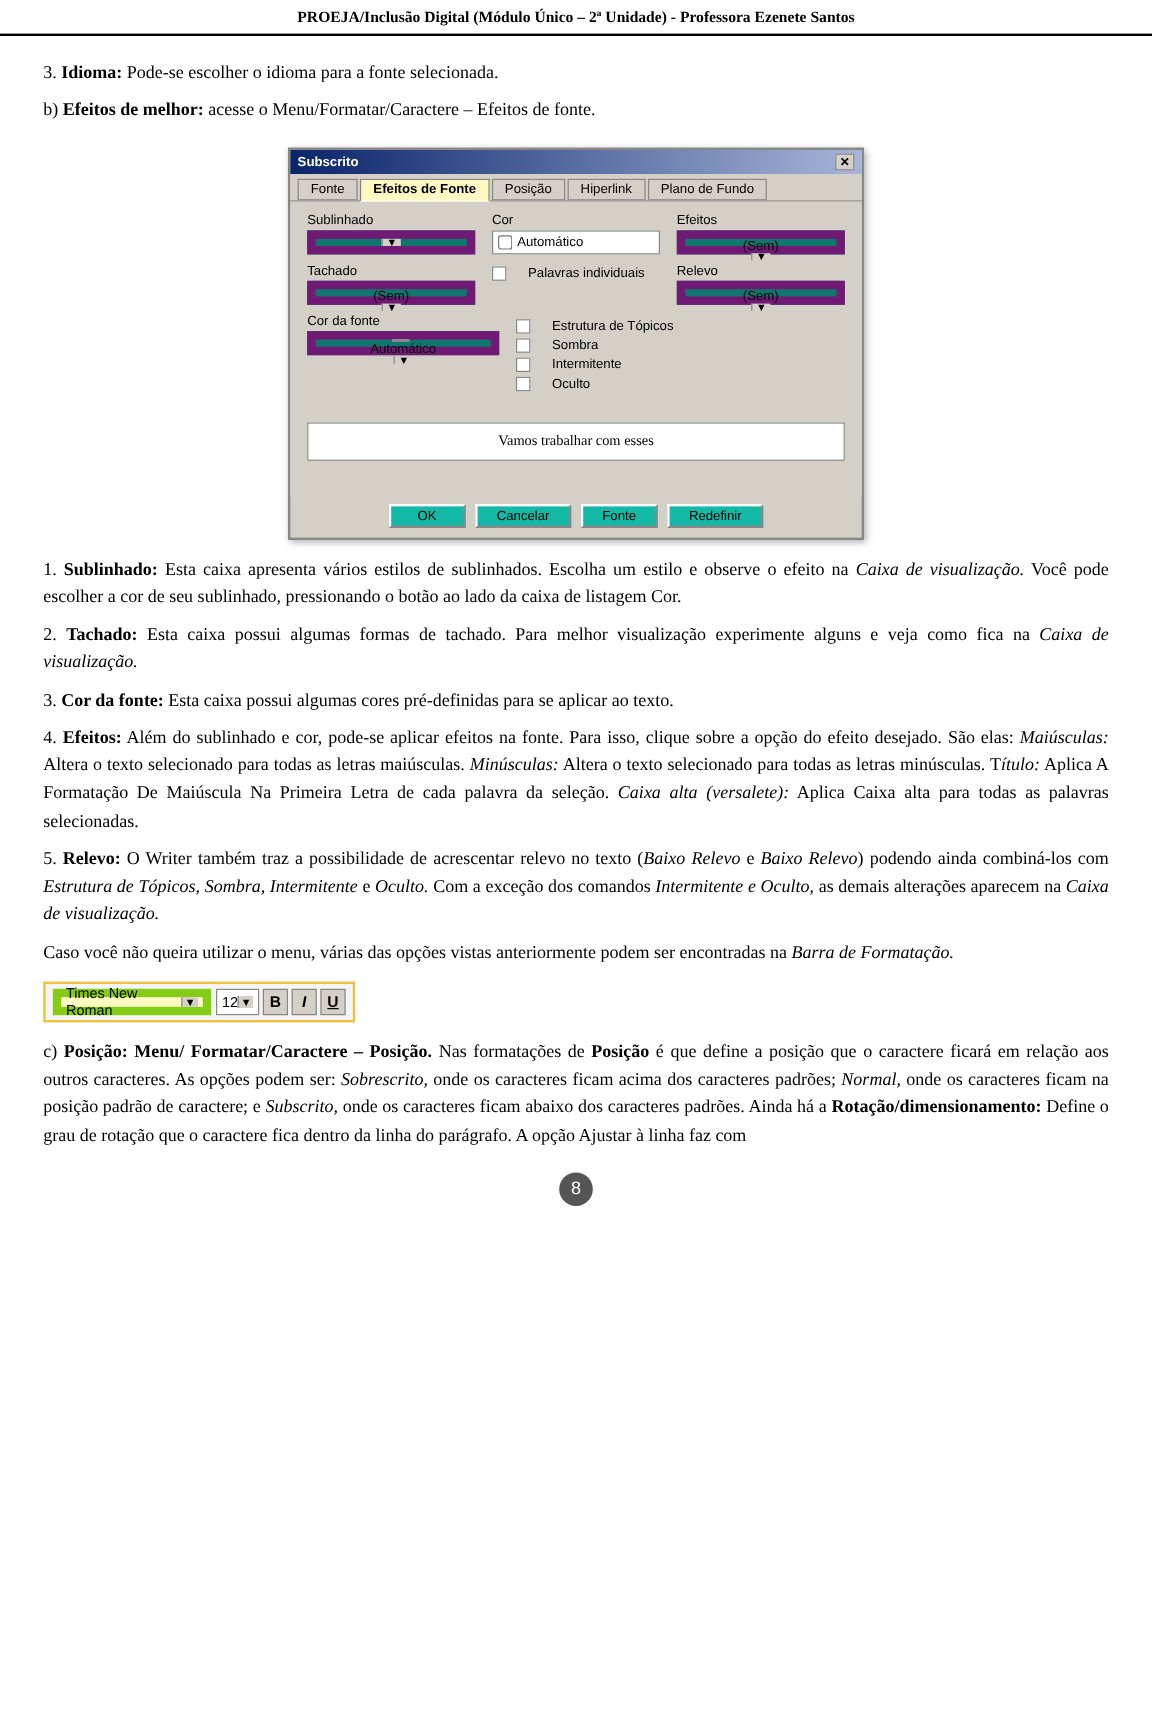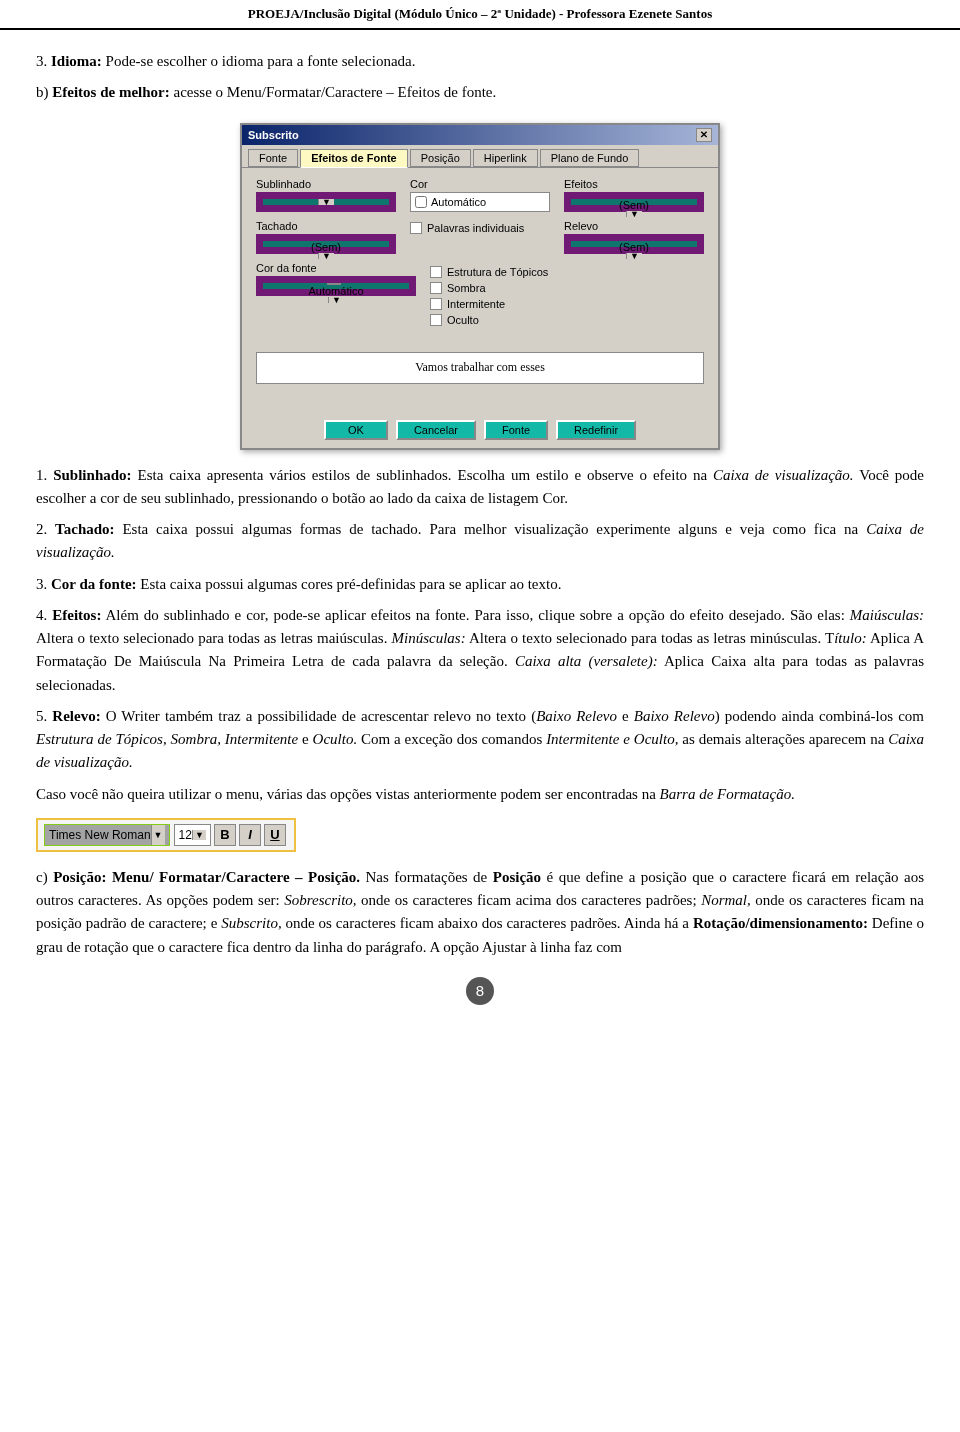--- a/index.html
+++ b/index.html
@@ -133,21 +133,21 @@
       background: #fff;
       border: 1px solid #888;
       height: 20px;
       padding: 0 4px;
       font-size: 11px;
       width: 100%;
     }
     .dialog-checkbox-row {
       display: flex;
       align-items: center;
-      gap: 5px;
+      gap: 18px;
       margin-bottom: 4px;
       font-size: 11px;
     }
     .dialog-checkbox {
       width: 12px;
       height: 12px;
       border: 1px solid #888;
       background: #fff;
     }
     .dialog-preview {
@@ -189,28 +189,27 @@
       gap: 0;
       margin: 12px 0 14px 0;
       border: 2px solid #f0c040;
       background: #f5f5f5;
       width: 260px;
       padding: 4px 6px;
     }
     .toolbar-fontname {
       display: flex;
       align-items: center;
-      background: #a3a3a3;
-      border: 1px solid #84cc16;
+      background: #fef9c3;
+      border: 7px solid #84cc16;
       font-family: Arial, sans-serif;
       font-size: 12px;
       height: 22px;
       padding: 0 4px;
       min-width: 120px;
-      text-align: center;
     }
     .toolbar-fontname-arrow {
       border-left: 1px solid #888;
       background: #d4d0c8;
       width: 14px;
       height: 100%;
       display: flex;
       align-items: center;
       justify-content: center;
       font-size: 9px;

